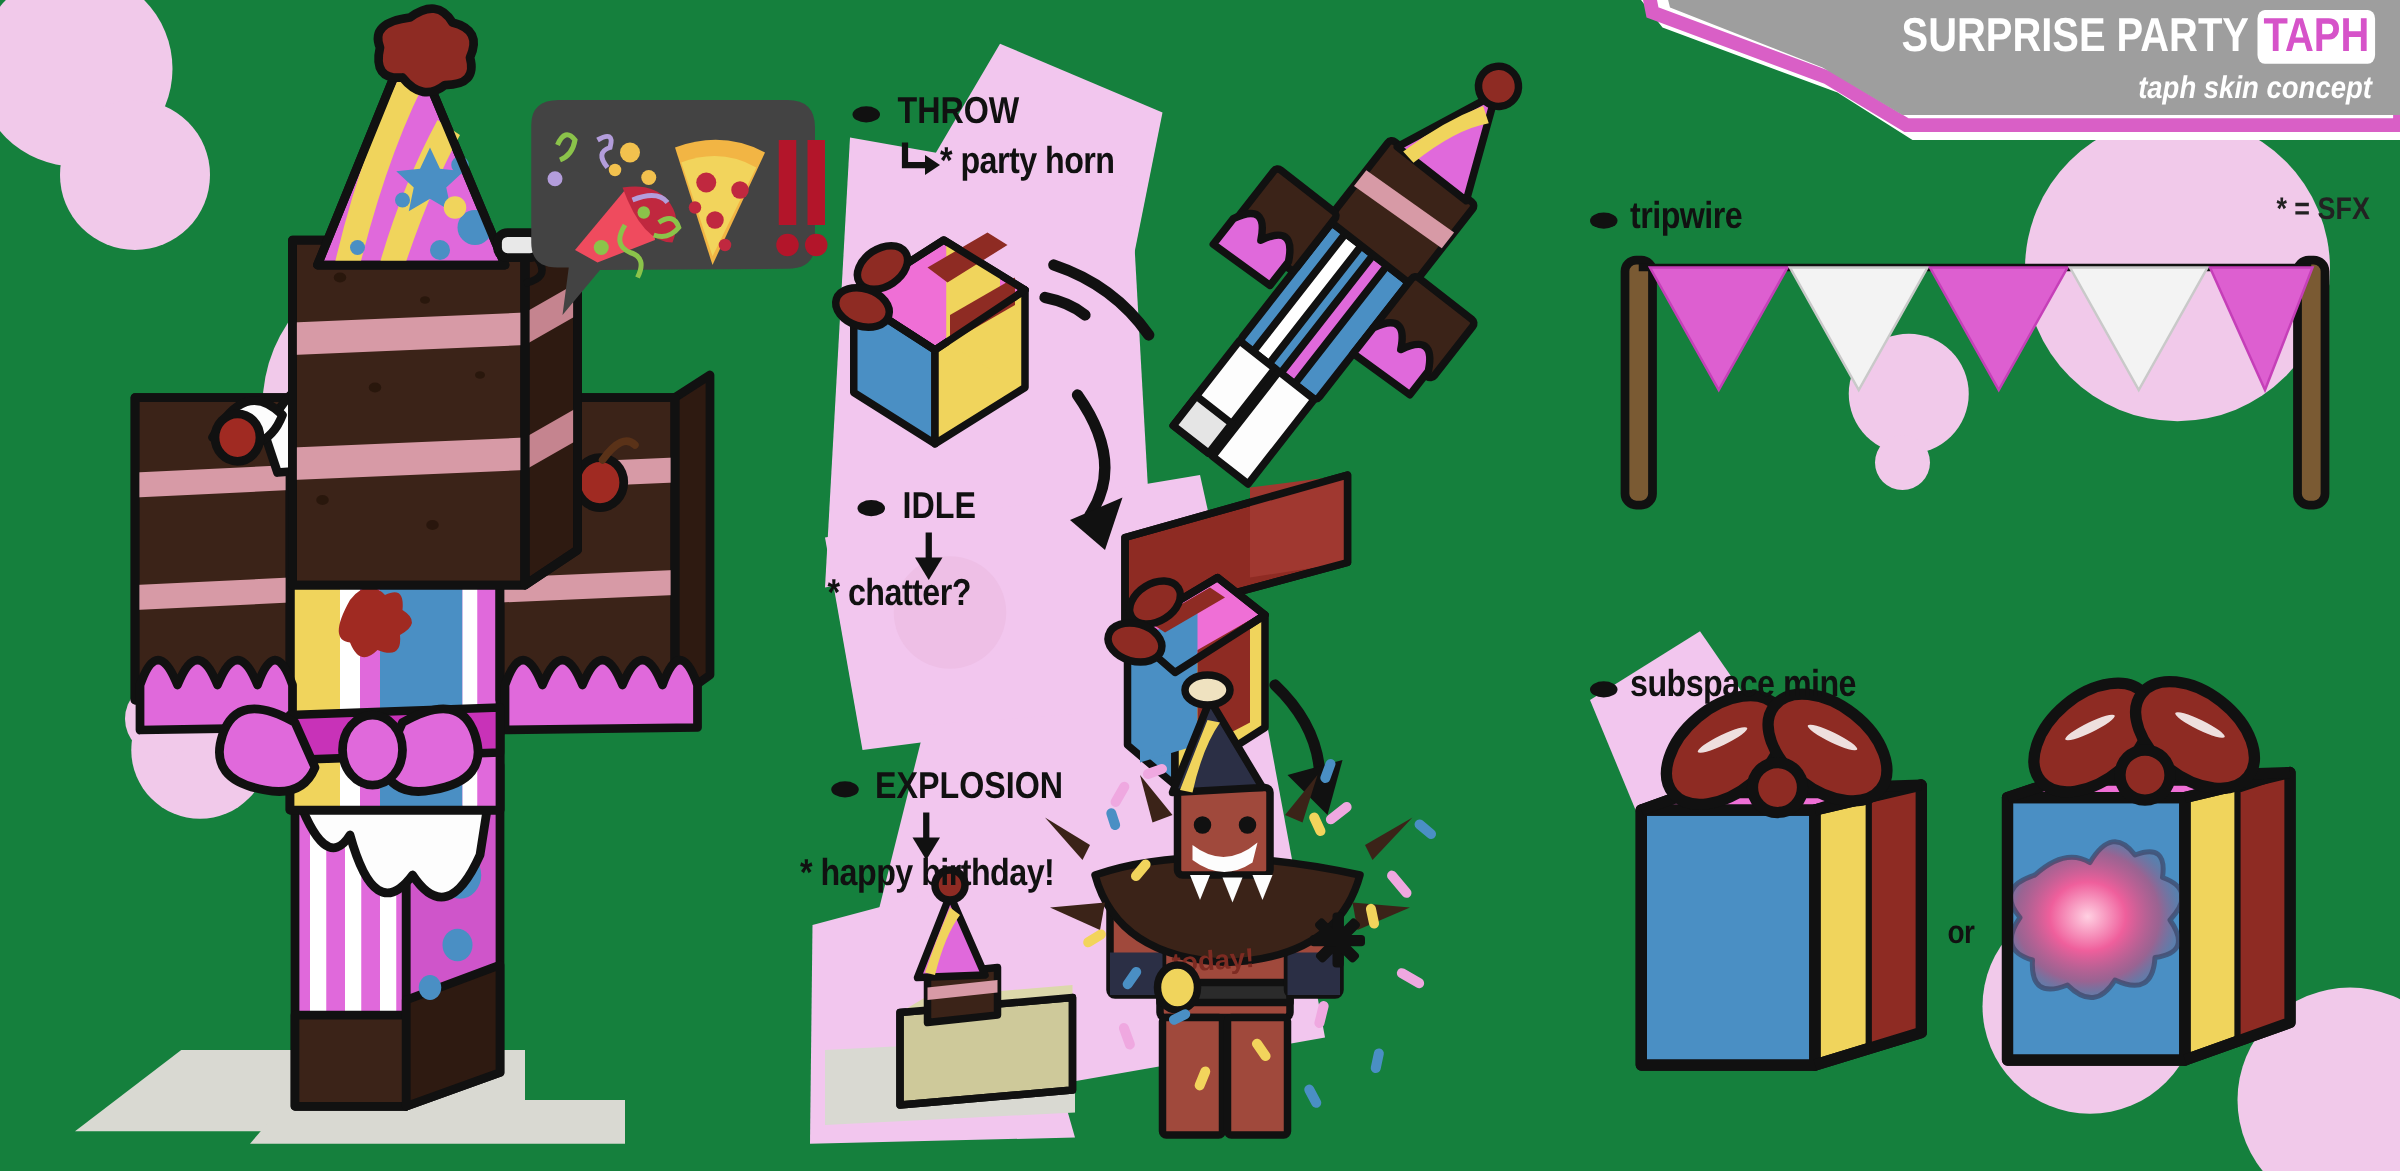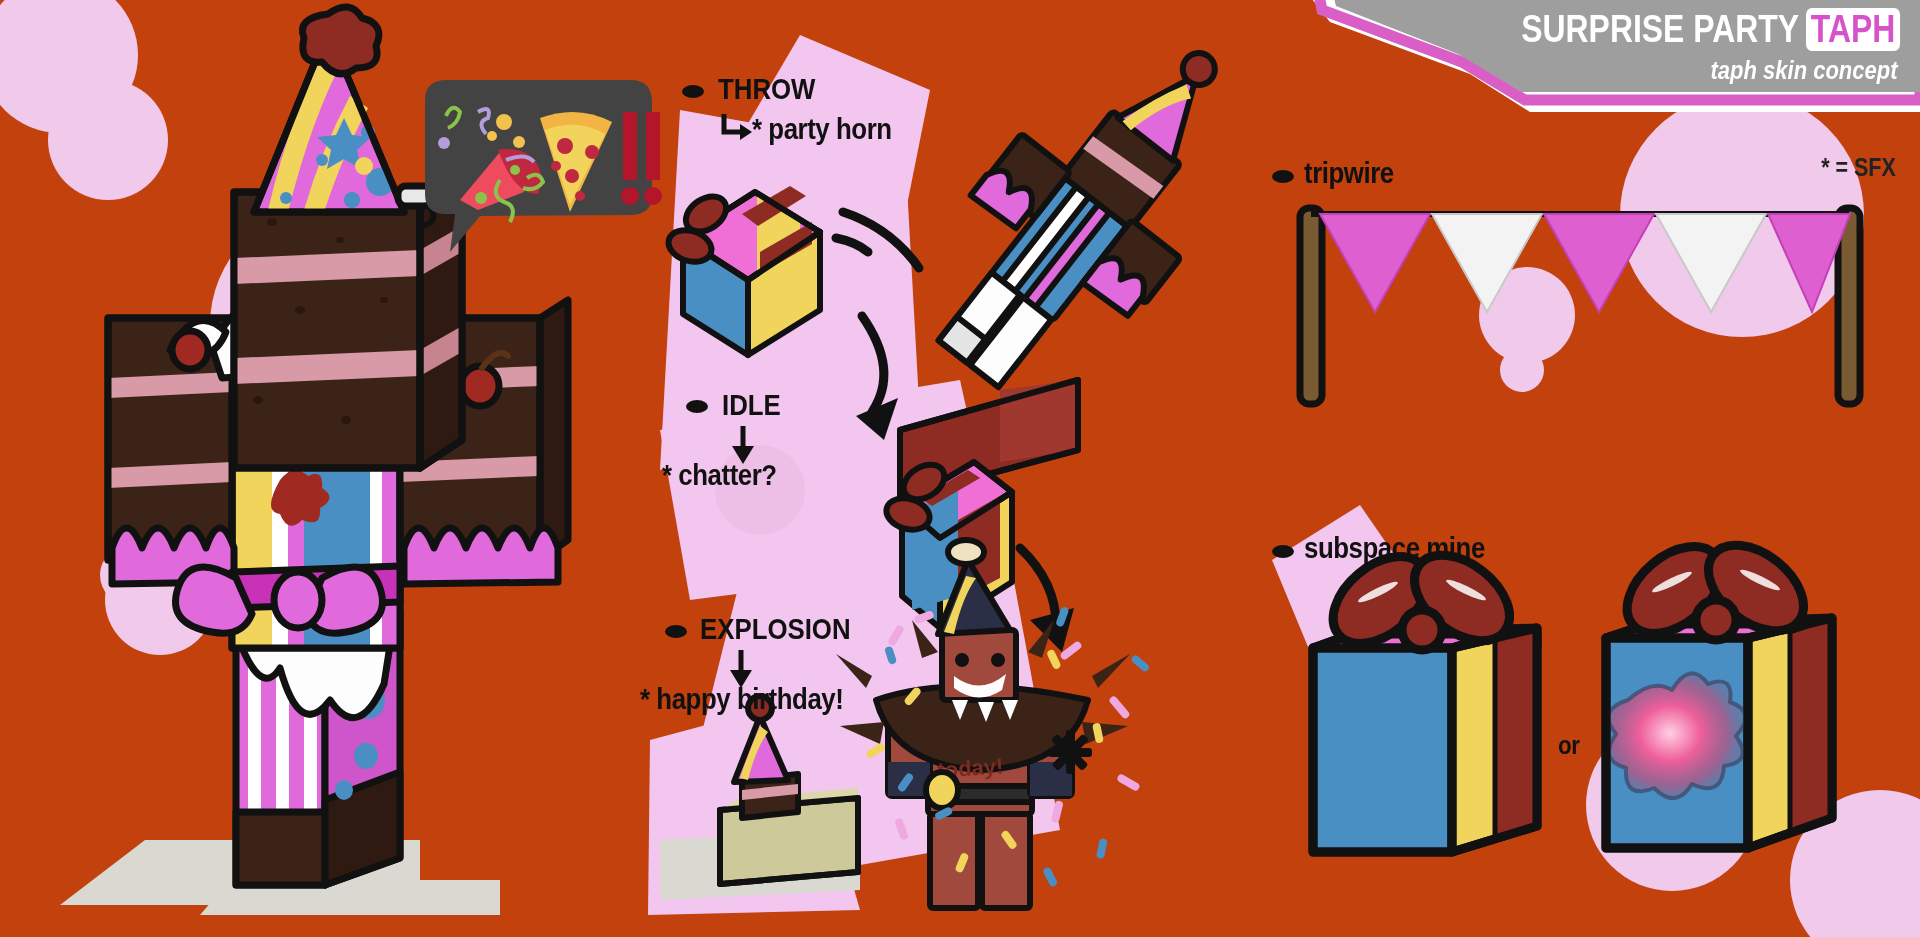--- a/index.html
+++ b/index.html
@@ -3,21 +3,21 @@
 <meta charset="utf-8">
 <title>Surprise Party Taph — Skin Concept</title>
 <style>
   html,body{margin:0;padding:0;}
   body{
     width:1920px;height:937px;overflow:hidden;
     background:#ffffff;
     font-family:"Liberation Sans", sans-serif;
     position:relative;
   }
-  .sheet{position:absolute;inset:0;overflow:hidden;background:#c2410c;text-align:center;}
+  .sheet{position:absolute;inset:0;overflow:hidden;background:#15803d;text-align:center;}
   .layer{position:absolute;inset:0;}
   svg{display:block;}
 
   
   .lbl{
     position:absolute;
     font-family:"Liberation Sans", sans-serif;
     font-weight:bold;
     color:#111111;
     white-space:nowrap;

